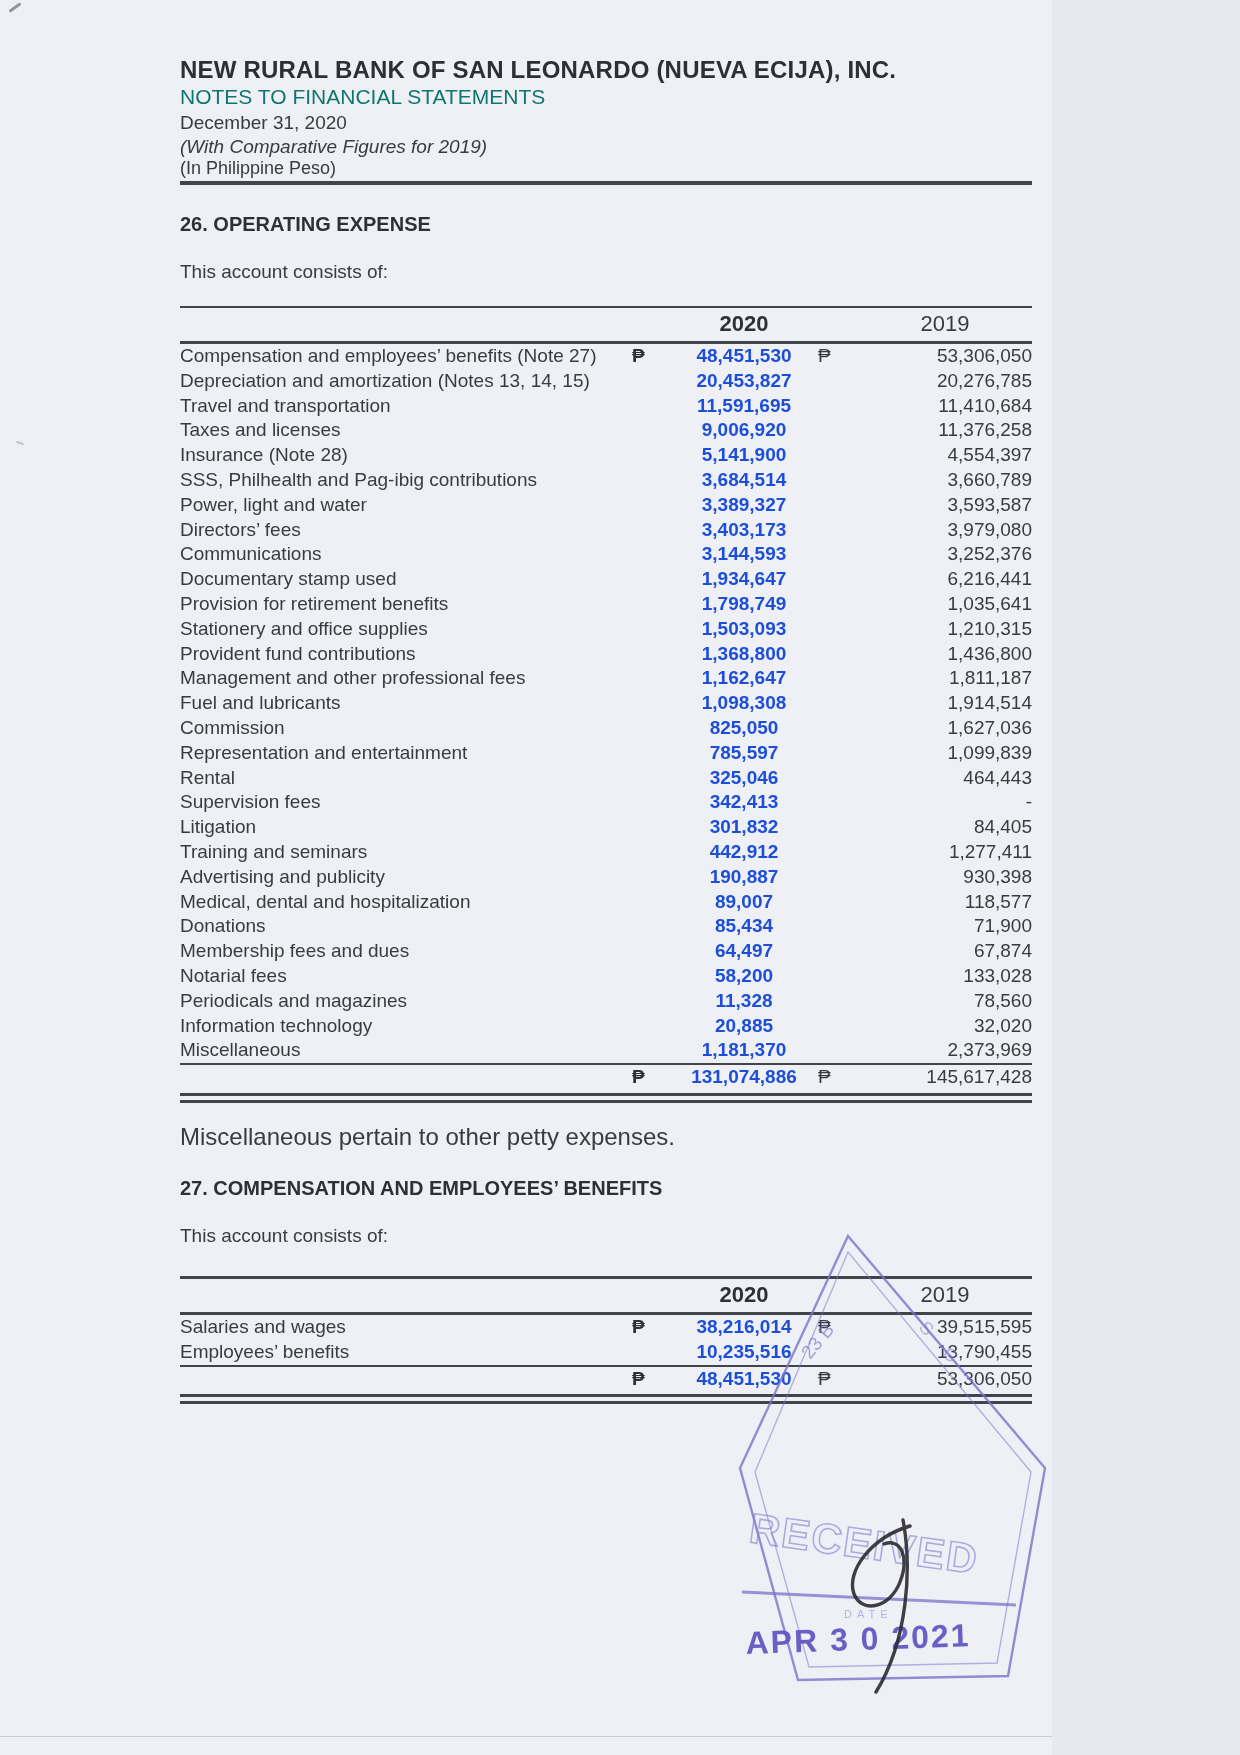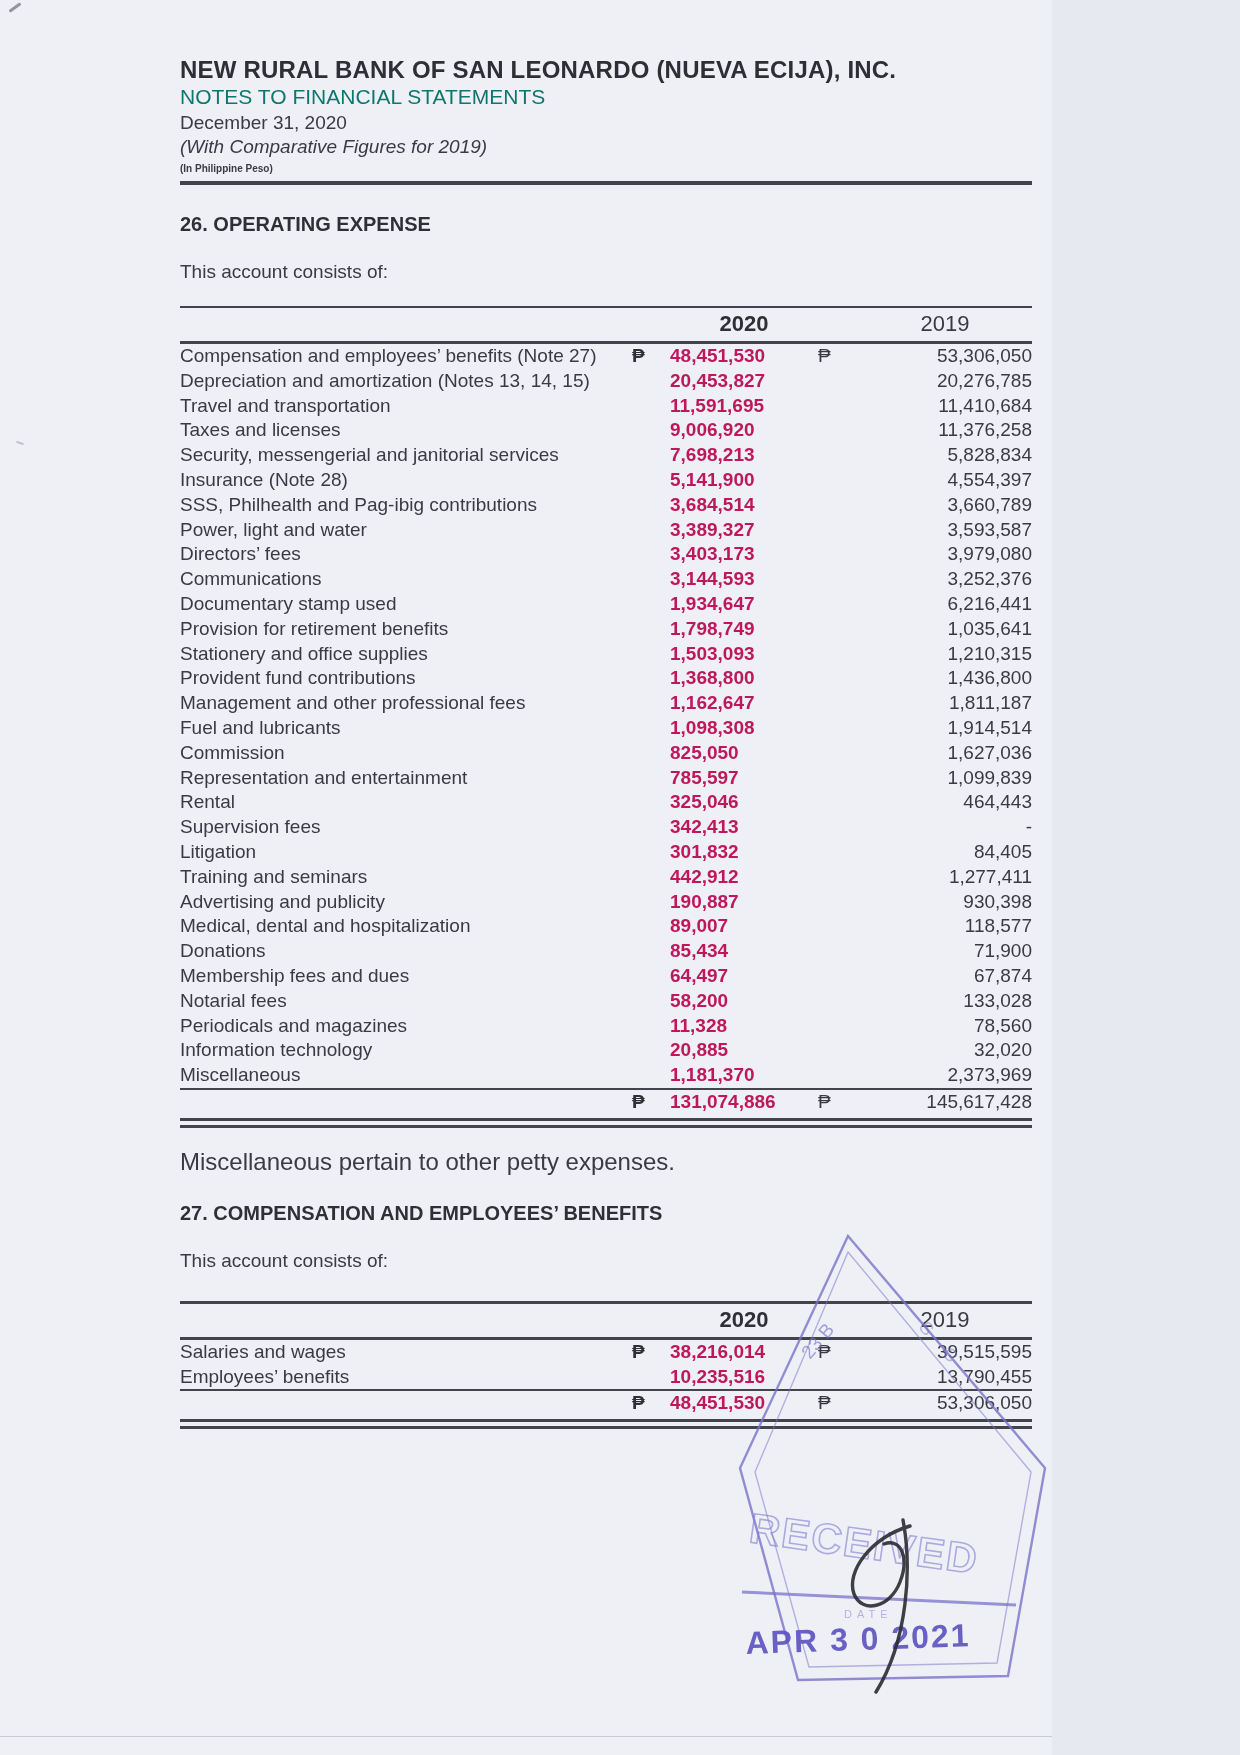--- a/index.html
+++ b/index.html
@@ -12,35 +12,35 @@
     overflow:hidden;
     box-sizing:border-box;
     padding:56px 0 0 180px;
   }
   .content{width:852px;}
   
   .bank-name{font-size:24px;font-weight:bold;color:#2e2f35;letter-spacing:.2px;line-height:28px;}
   .doc-title{font-size:21px;line-height:26px;color:#0f766e;}
   .date-line{font-size:19px;line-height:25px;}
   .comparative-line{font-size:19px;line-height:24px;font-style:italic;}
-  .currency-line{font-size:10px;line-height:19px;font-weight:bold;}
+  .currency-line{font-size:18px;line-height:19px;}
   .header-rule{border-top:4px solid #43444b;margin-top:3px;width:852px;}
   
   .section-heading{font-size:20px;font-weight:bold;color:#2f3036;margin:27px 0 0 0;line-height:24px;}
   .intro{font-size:19px;margin:24px 0 0 0;line-height:24px;}
   
   table.fin{border-collapse:collapse;table-layout:fixed;width:852px;border-top:2px solid #43444b;margin-top:22px;}
   table.fin th{font-size:22px;padding:3px 0 4px 0;line-height:26px;border-bottom:3px solid #43444b;}
   th.y2020{font-weight:bold;text-align:center;color:#2f3036;}
   th.y2019{font-weight:normal;text-align:center;}
   table.fin td{font-size:19px;line-height:24.8px;padding:0;white-space:nowrap;overflow:hidden;}
   td.label{text-align:left;padding-left:12px;}
   td.peso1{text-align:left;padding-left:4px;font-weight:bold;color:#2f3036;}
   td.peso2{text-align:left;padding-left:14px;}
-  td.v2020{text-align:left;padding-right:4px;font-weight:bold;color:#be185d;}
+  td.v2020{text-align:center;padding-right:4px;font-weight:bold;color:#1d4ed8;}
   td.v2019{text-align:right;padding-right:19px;}
   tfoot td{border-top:2px solid #43444b;line-height:30px;padding-top:1px;}
   .double-rule{width:852px;height:4px;border-top:3px solid #43444b;border-bottom:3px solid #43444b;margin-top:3px;}
   .footnote{font-size:24px;margin:22px 0 0 0;line-height:24px;}
   .section27-heading{}
   
   .stamp-svg{position:absolute;left:660px;top:1220px;width:420px;height:480px;pointer-events:none;z-index:5;}
   
   .page-number{position:absolute;left:1133px;top:1645px;font-size:19px;color:#3a3b42;z-index:2;}
   .scan-edge{position:absolute;left:0;top:1736px;width:1240px;border-top:1px solid #bfc3cc;opacity:.8;}
@@ -107,27 +107,20 @@
               <td class="v2020">11,591,695</td>
               <td class="peso2"></td>
               <td class="v2019">11,410,684</td>
             </tr>
             <tr>
               <td class="label">Taxes and licenses</td>
               <td class="peso1"></td>
               <td class="v2020">9,006,920</td>
               <td class="peso2"></td>
               <td class="v2019">11,376,258</td>
-            </tr>
-            <tr>
-              <td class="label">Security, messengerial and janitorial services</td>
-              <td class="peso1"></td>
-              <td class="v2020">7,698,213</td>
-              <td class="peso2"></td>
-              <td class="v2019">5,828,834</td>
             </tr>
             <tr>
               <td class="label">Insurance (Note 28)</td>
               <td class="peso1"></td>
               <td class="v2020">5,141,900</td>
               <td class="peso2"></td>
               <td class="v2019">4,554,397</td>
             </tr>
             <tr>
               <td class="label">SSS, Philhealth and Pag-ibig contributions</td>

